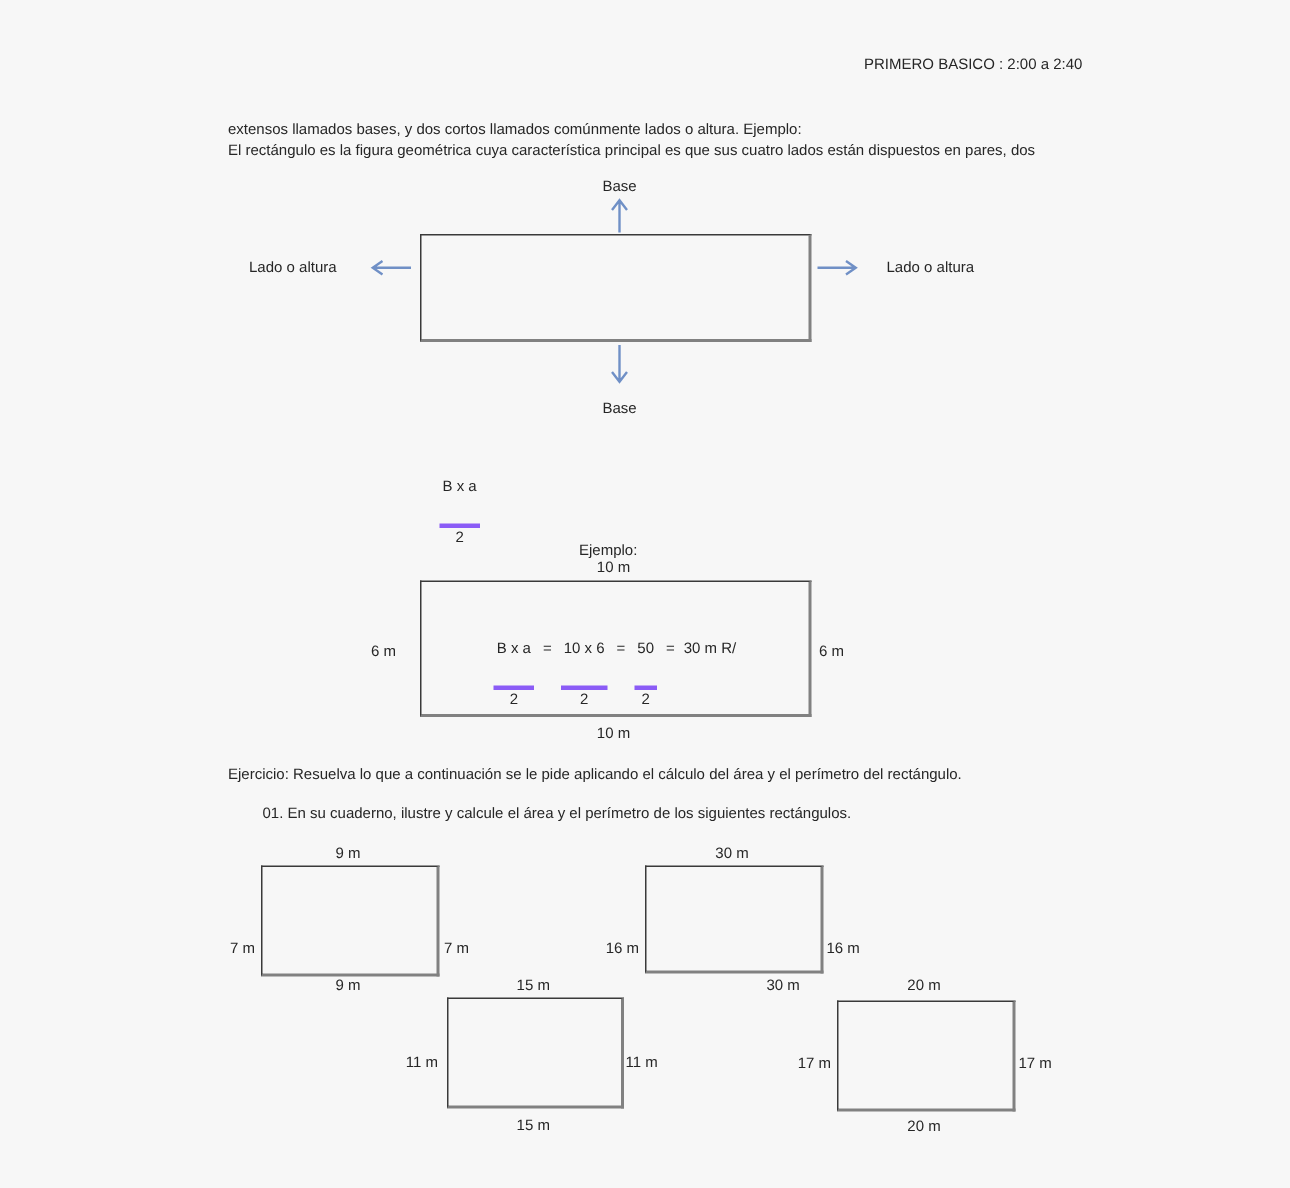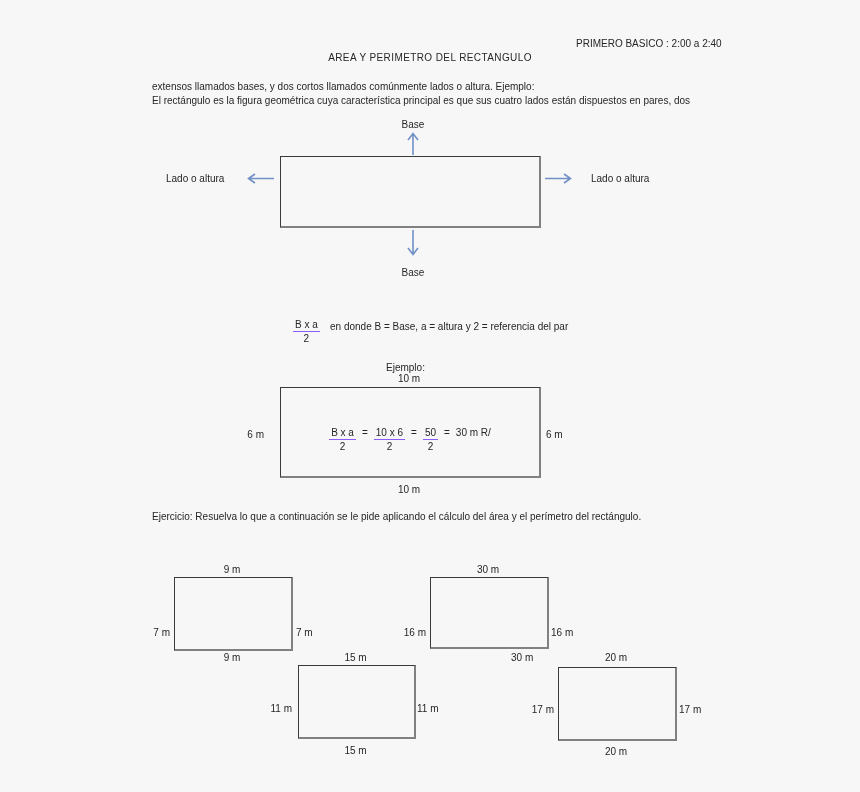--- a/index.html
+++ b/index.html
@@ -19,37 +19,36 @@
   .para { line-height: 14px; }
   .shape-rect {
     position: absolute;
     background: transparent;
     border-top: 1px solid #3a3a3a;
     border-left: 1px solid #3a3a3a;
     border-right: 2px solid #818181;
     border-bottom: 2px solid #818181;
   }
   .frac { display: inline-block; text-align: center; vertical-align: top; line-height: 13px; }
-  .frac .num { display: inline-block; border-bottom: 1px solid #8b5cf6; padding: 0 2px 0 2px; }
+  .frac .num { display: inline-block; border-bottom: 3px solid #8b5cf6; padding: 0 2px 18px 2px; }
   .frac .den { display: block; }
   .calc-row {
     position: absolute; left: 0; top: 38px; width: 100%;
     display: flex; justify-content: center; align-items: flex-start;
     gap: 6px; line-height: 13px;
   }
   .op { line-height: 13px; }
   svg.arrow { position: absolute; display: block; }
 </style>
 </head>
 <body>
 
 <div class="page">
 
   <div class="t" style="left:576px; top:37px;">PRIMERO BASICO : 2:00 a 2:40</div>
-  <div class="t c title" style="left:0; top:51px; width:860px;">AREA Y PERIMETRO DEL RECTANGULO</div>
 
   <div class="t para" style="left:152px; top:80px;">
     <div>extensos llamados bases, y dos cortos llamados comúnmente lados o altura. Ejemplo:</div>
     <div>El rectángulo es la figura geométrica cuya característica principal es que sus cuatro lados están dispuestos en pares, dos</div>
   </div>
 
   <div class="t c" style="left:380px; top:118px; width:66px;">Base</div>
 
   <svg class="arrow" style="left:406px; top:131px;" width="14" height="25" viewBox="0 0 14 25">
     <path d="M7 24 L7 3 M2 9 L7 2.5 L12 9" fill="none" stroke="#7090c6" stroke-width="1.6"></path>
@@ -72,21 +71,20 @@
   </svg>
   <div class="t c" style="left:380px; top:266px; width:66px;">Base</div>
 
 
   <div class="t" style="left:293px; top:318px;">
     <span class="frac">
       <span class="num">B x a</span>
       <span class="den">2</span>
     </span>
   </div>
-  <div class="t" style="left:330px; top:320px;">en donde B = Base, a = altura y 2 = referencia del par</div>
 
   <div class="t" style="left:386px; top:346px;margin-top:15px;">Ejemplo:</div>
 
   <div class="t c" style="left:280px; top:372px; width:258px;">10 m</div>
 
   <div class="shape-rect" style="left:280px; top:387px; width:258px; height:88px;">
     <div class="calc-row">
       <span class="frac">
         <span class="num">B x a</span>
         <span class="den">2</span>
@@ -104,20 +102,21 @@
       <span class="op">=</span>
       <span class="op">30 m R/</span>
     </div>
   </div>
 
   <div class="t r" style="left:232px; top:428px; width:32px;">6 m</div>
   <div class="t" style="left:546px; top:428px;">6 m</div>
   <div class="t c" style="left:280px; top:483px; width:258px;">10 m</div>
 
   <div class="t" style="left:152px; top:510px;">Ejercicio: Resuelva lo que a continuación se le pide aplicando el cálculo del área y el perímetro del rectángulo.</div>
+  <div class="t" style="left:175px; top:536px;">01. En su cuaderno, ilustre y calcule el área y el perímetro de los siguientes rectángulos.</div>
 
   <div class="t c" style="left:174px; top:563px; width:116px;">9 m</div>
   <div class="shape-rect" style="left:174px; top:577px; width:116px; height:71px;"></div>
   <div class="t r" style="left:140px; top:626px; width:30px;">7 m</div>
   <div class="t" style="left:296px; top:626px;">7 m</div>
   <div class="t c" style="left:174px; top:651px; width:116px;">9 m</div>
 
   <div class="t c" style="left:430px; top:563px; width:116px;">30 m</div>
   <div class="shape-rect" style="left:430px; top:577px; width:116px; height:69px;"></div>
   <div class="t r" style="left:394px; top:626px; width:32px;">16 m</div>

